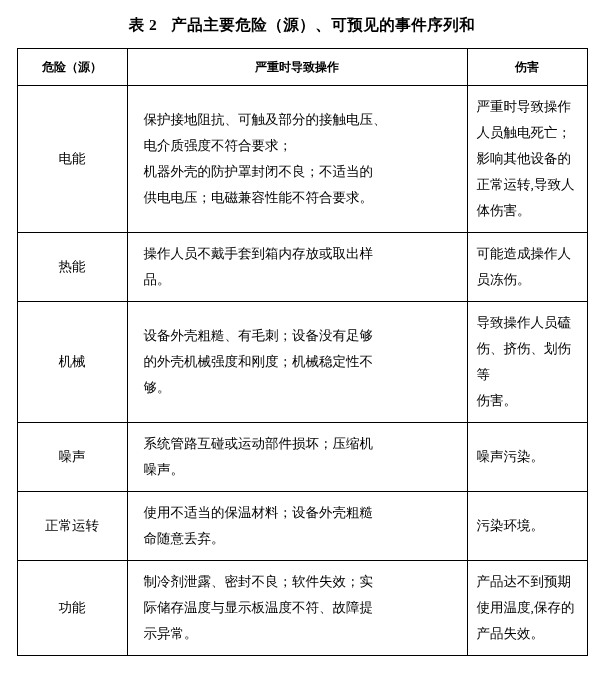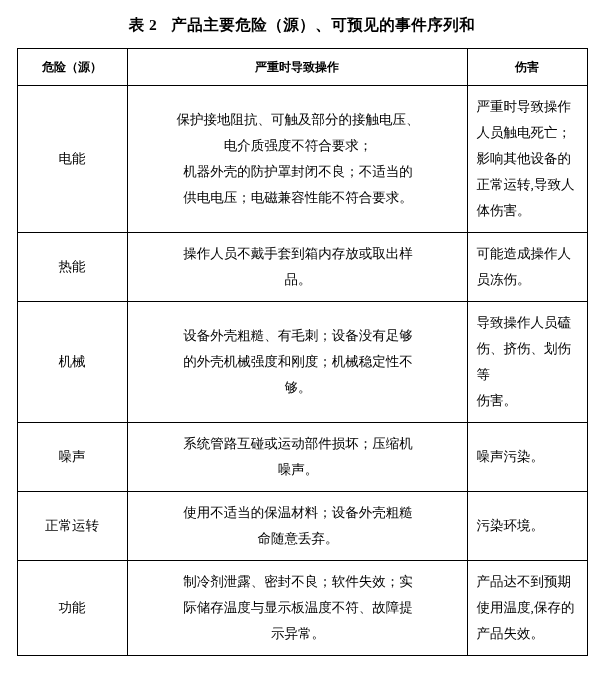--- a/index.html
+++ b/index.html
@@ -54,21 +54,21 @@
   }
   col.c-hazard { width: 110px; }
   col.c-seq { width: 340px; }
   col.c-harm { width: 120px; }
 
   td.hazard-cell {
     text-align: center;
     padding: 4px 3px;
   }
   td.seq-cell {
-    text-align: center;
+    text-align: left;
     padding: 8px 14px 8px 16px;
   }
   td.harm-cell {
     text-align: left;
     padding: 8px 8px 8px 9px;
   }
   .cell-text {
     display: block;
     white-space: pre-line;
   }

